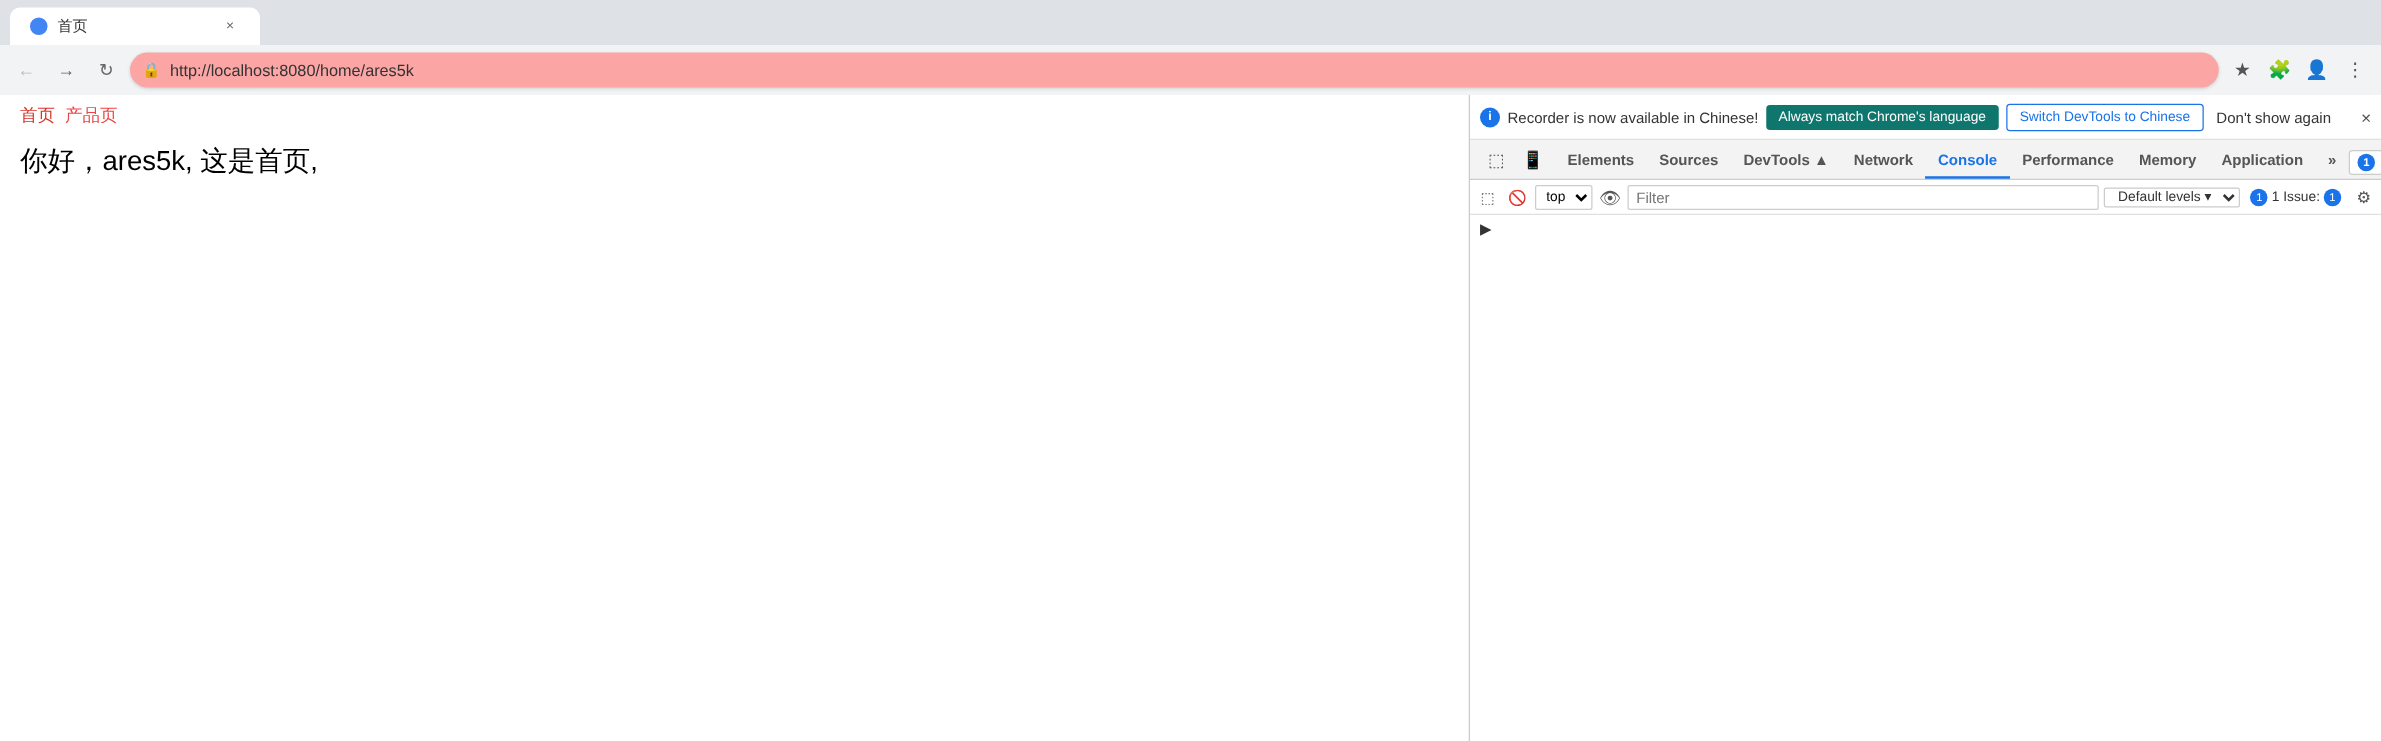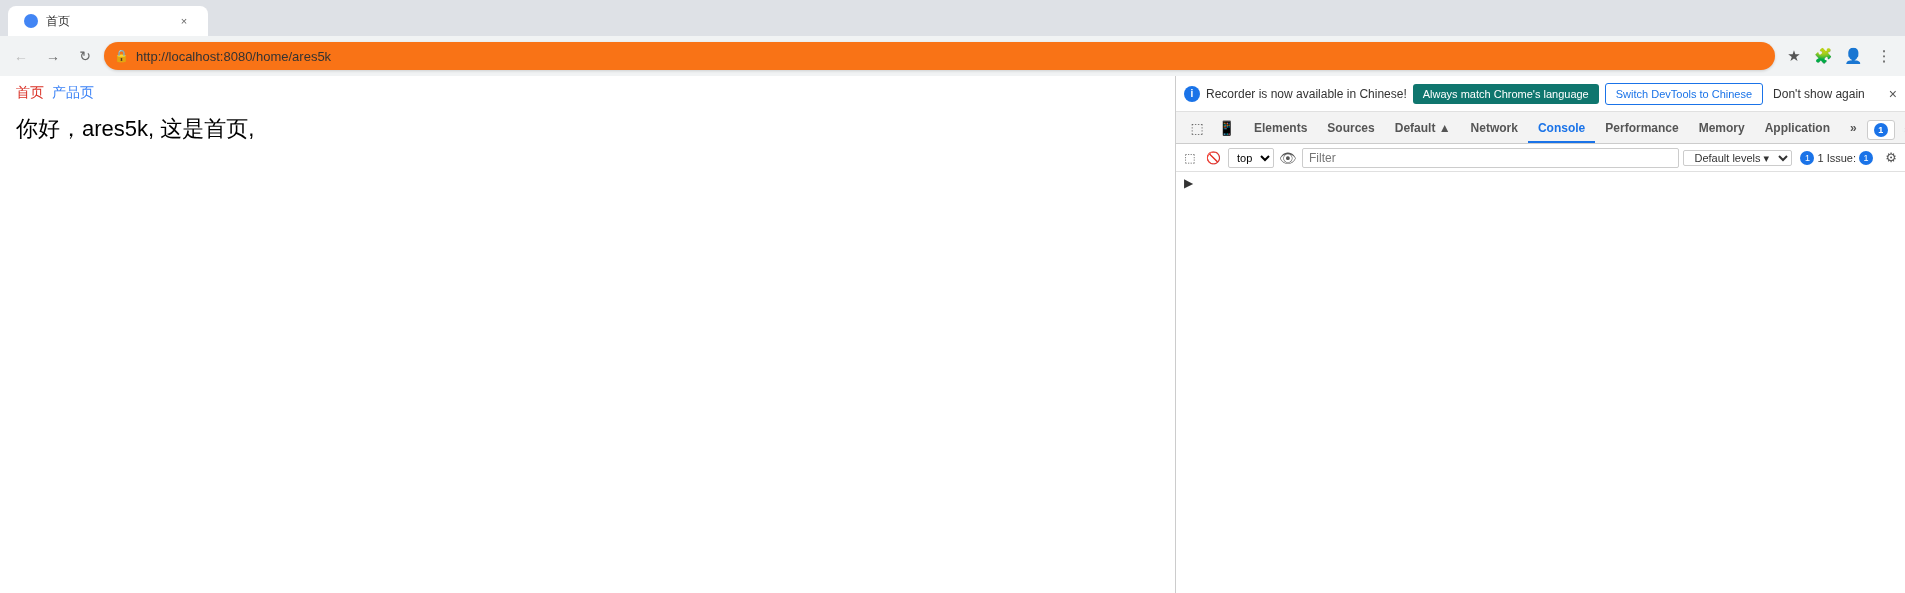--- a/index.html
+++ b/index.html
@@ -65,21 +65,21 @@
       cursor: pointer;
       display: flex; align-items: center; justify-content: center;
       font-size: 14px; color: #666;
     }
     .nav-btn.disabled { color: #bbb; cursor: default; }
     .address-input {
       flex: 1;
       height: 28px;
       border-radius: 14px;
       border: none;
-      background: #f97316;
+      background: #fca5a5;
       padding: 0 12px 0 32px;
       font-size: 13px;
       color: #333;
       outline: none;
       box-shadow: 0 1px 3px rgba(0,0,0,0.15);
     }
     .address-wrapper {
       flex: 1;
       position: relative;
       display: flex;
@@ -123,21 +123,21 @@
     .page-nav {
       display: flex;
       gap: 8px;
       margin-bottom: 12px;
     }
     .page-nav a {
       font-size: 14px;
       text-decoration: none;
     }
     .page-nav a.active { color: #d93025; }
-    .page-nav a.inactive { color: #3b82f6; }
+    .page-nav a.inactive { color: #ef4444; }
     .page-heading {
       font-size: 22px;
       font-weight: normal;
       color: #000;
     }
 
     
     .devtools-panel {
       width: 730px;
       height: 100%;
@@ -423,21 +423,21 @@
         <span class="notif-x">×</span>
       </div>
 
       <div class="devtools-tabs">
         <div class="devtools-tab-left-icons">
           <button class="dt-icon-btn">⬚</button>
           <button class="dt-icon-btn">📱</button>
         </div>
         <div class="devtools-tab">Elements</div>
         <div class="devtools-tab">Sources</div>
-        <div class="devtools-tab">Default ▲</div>
+        <div class="devtools-tab">DevTools ▲</div>
         <div class="devtools-tab">Network</div>
         <div class="devtools-tab active">Console</div>
         <div class="devtools-tab">Performance</div>
         <div class="devtools-tab">Memory</div>
         <div class="devtools-tab">Application</div>
         <div class="devtools-tab">»</div>
         <div class="devtools-tabs-right">
           <div class="issues-badge">
             <div class="issues-icon">1</div>
           </div>

